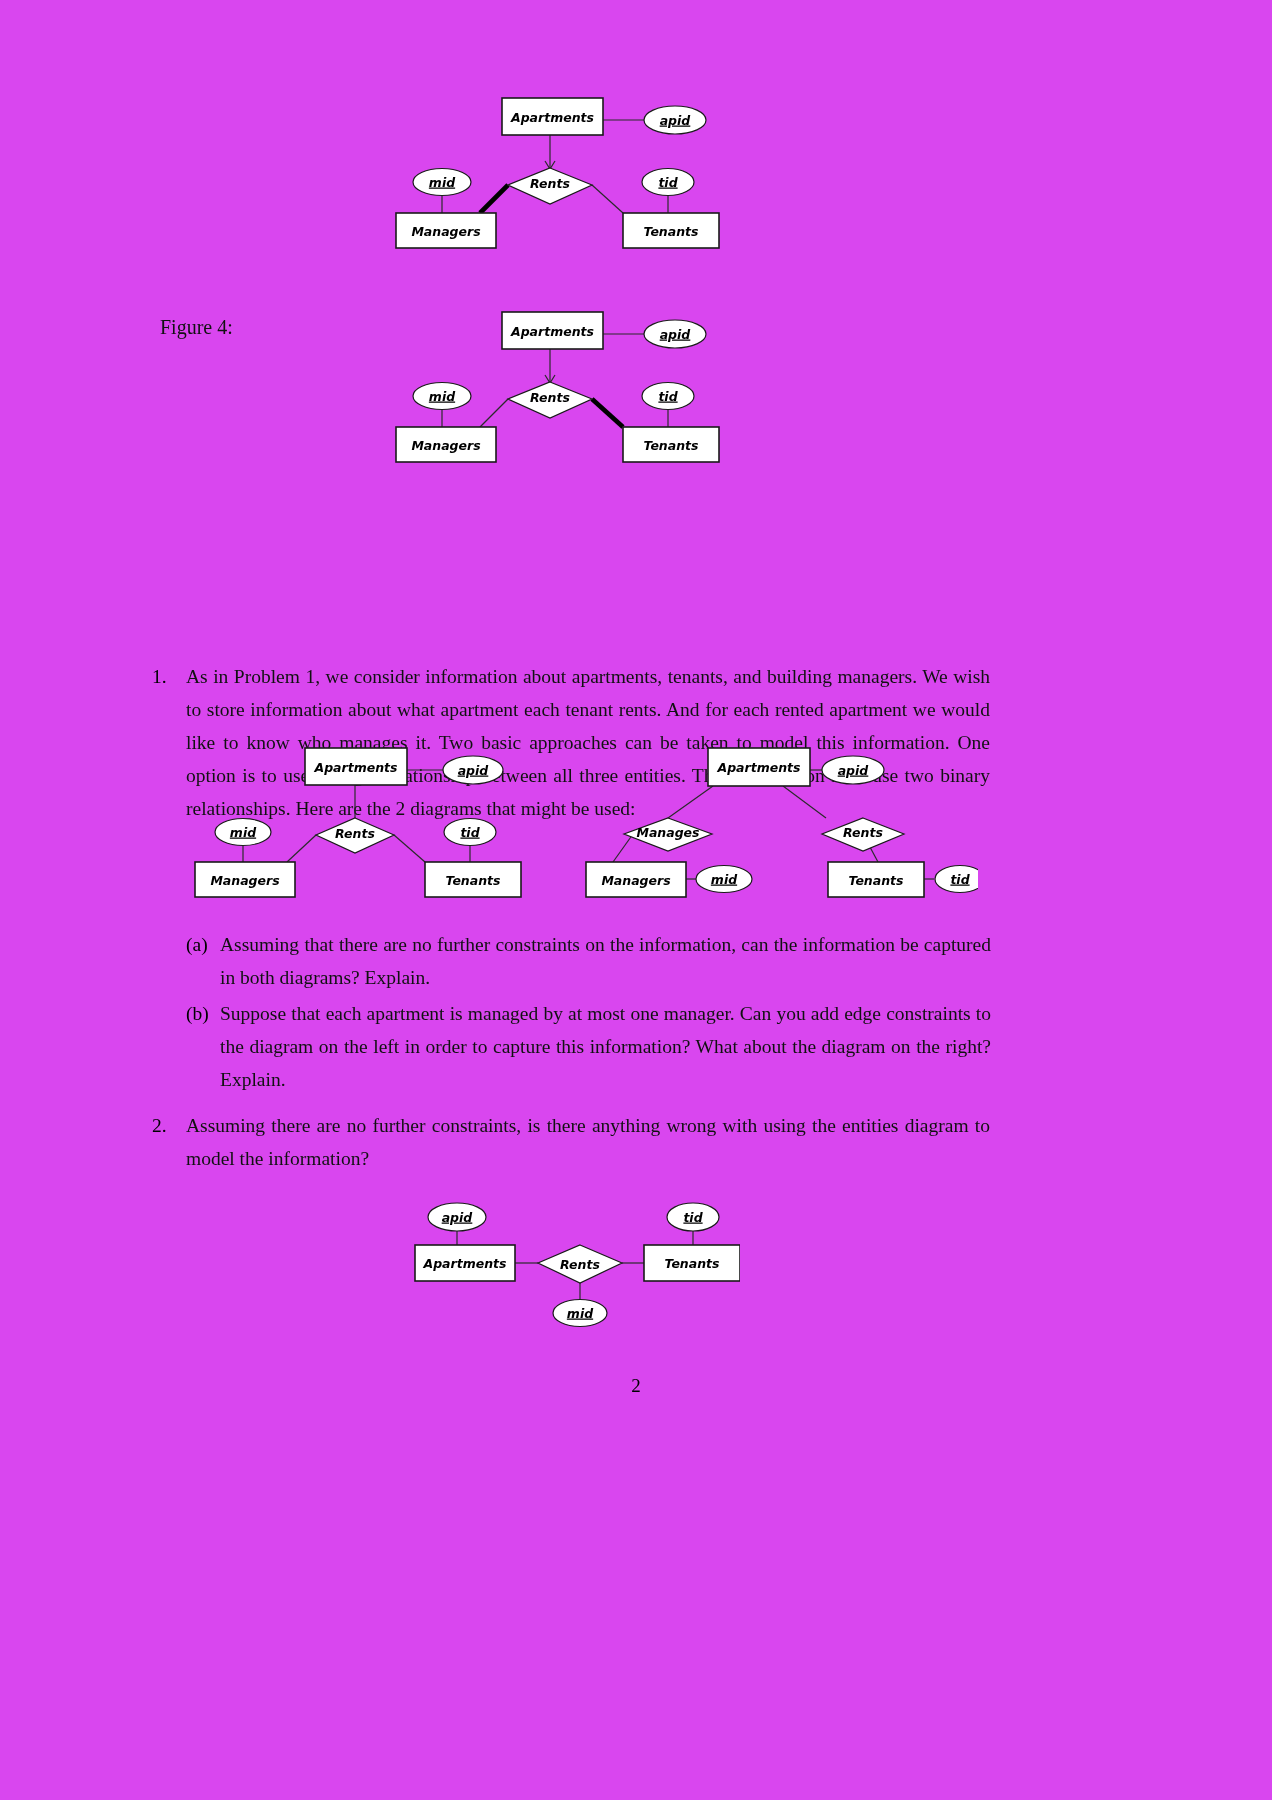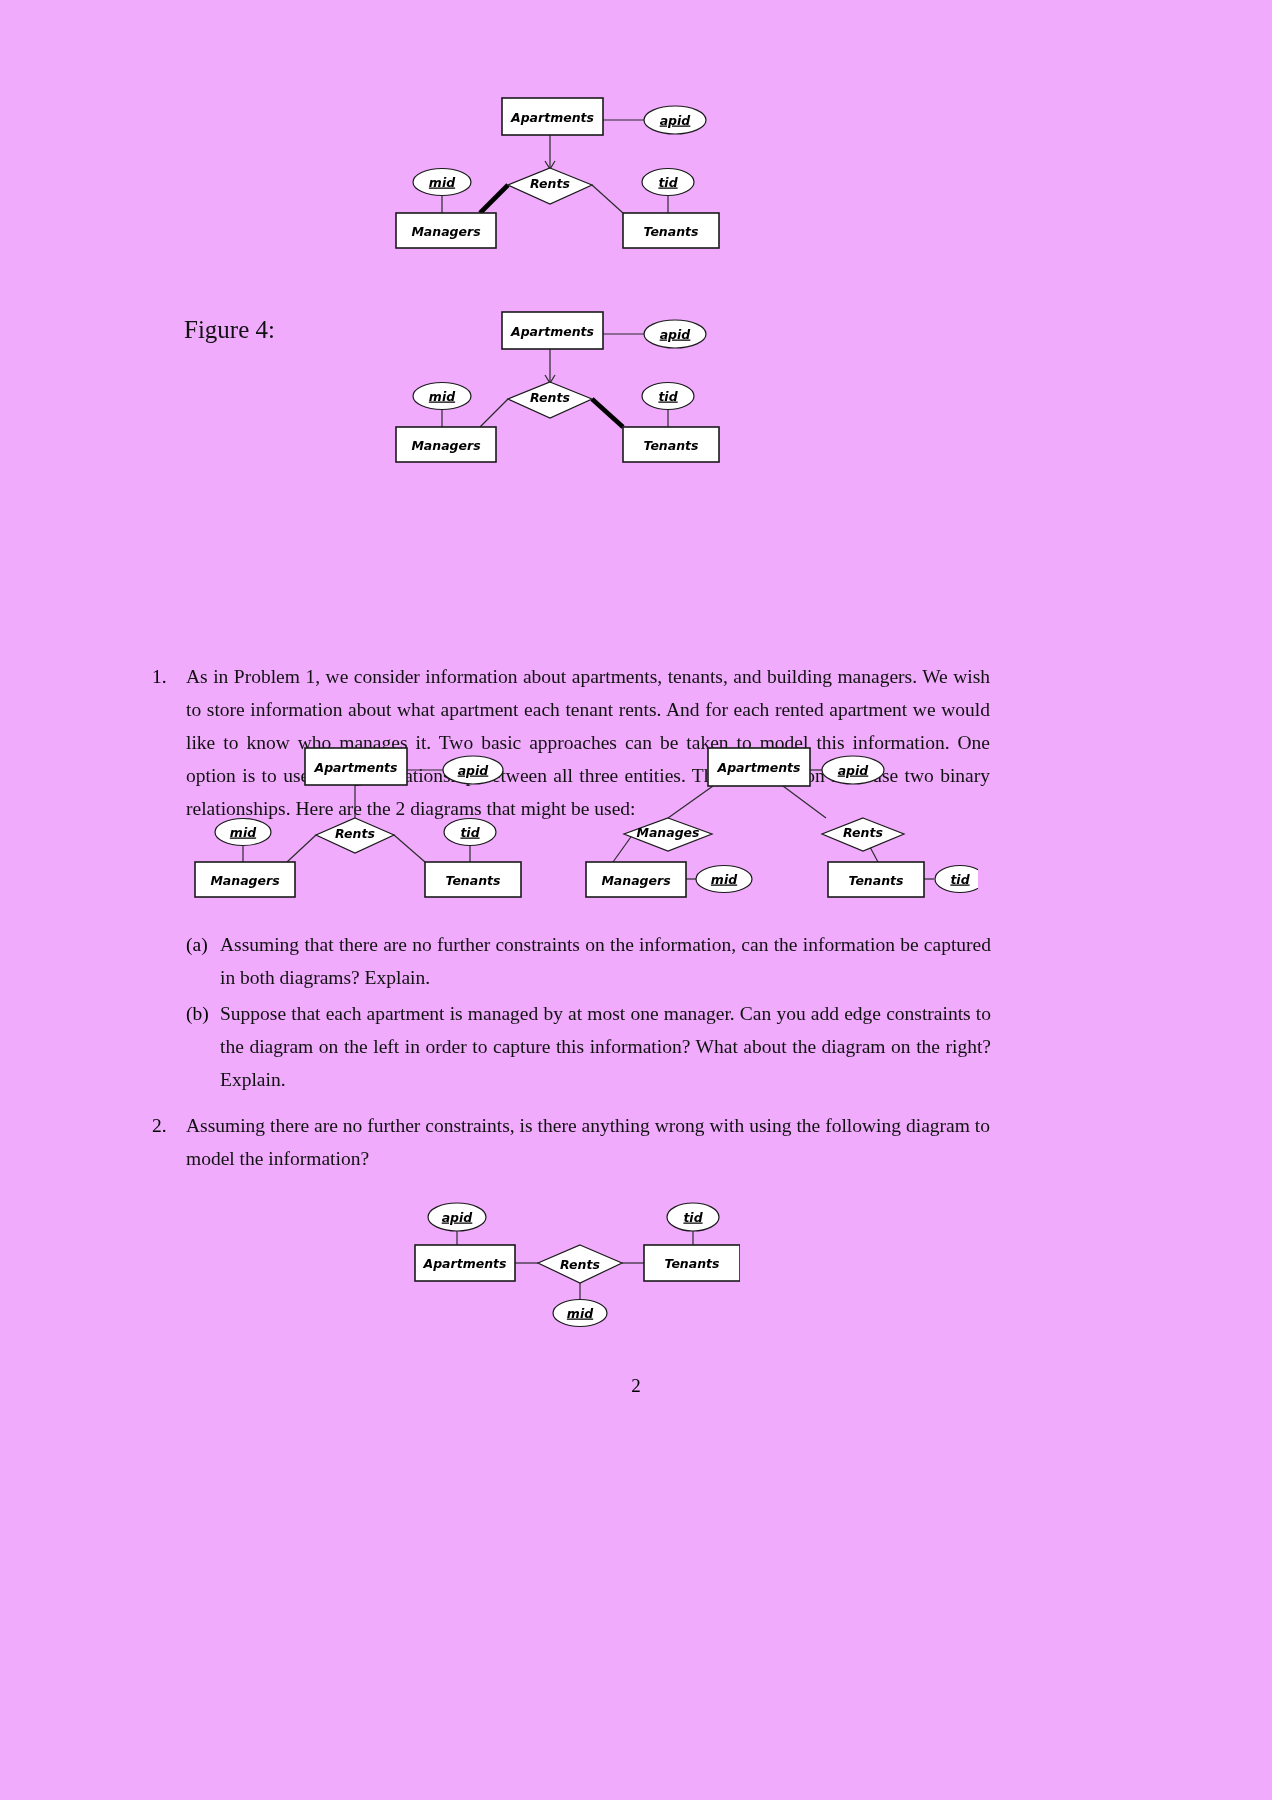--- a/index.html
+++ b/index.html
@@ -4,38 +4,37 @@
 <style>
   html, body {
     margin: 0;
     padding: 0;
     background: #ffffff;
   }
   .page {
     position: relative;
     width: 1272px;
     height: 1800px;
-    background: #f0abfc;
+    background: #d946ef;
     font-family: "Liberation Serif", "DejaVu Serif", serif;
     color: #000000;
     overflow: hidden;
   }
 
   
   .body-text {
     font-size: 19.5px;
     line-height: 33px;
     text-align: justify;
     color: #111;
   }
   .fig-caption {
     position: absolute;
-    font-size: 25px;
+    font-size: 20px;
     color: #111;
-    margin-left: 24px;
   }
   h1.section-title {
     position: absolute;
     margin: 0;
     font-size: 31px;
     font-weight: bold;
     letter-spacing: 0.2px;
     color: #000;
   }
   .list-item {
@@ -278,21 +277,21 @@
     <div class="list-body body-text">Assuming that there are no further constraints on the information, can the information be captured in both diagrams? Explain.</div>
   </div>
 
   <div class="list-item" style="left:186px; top:997px; width:805px;">
     <div class="list-marker">(b)</div>
     <div class="list-body body-text">Suppose that each apartment is managed by at most one manager. Can you add edge constraints to the diagram on the left in order to capture this information? What about the diagram on the right? Explain.</div>
   </div>
 
   <div class="list-item" style="left:152px; top:1109px; width:838px;">
     <div class="list-marker">2.</div>
-    <div class="list-body body-text">Assuming there are no further constraints, is there anything wrong with using the following diagram to model the information?</div>
+    <div class="list-body body-text">Assuming there are no further constraints, is there anything wrong with using the entities diagram to model the information?</div>
   </div>
 
   <div class="er" style="left:410px; top:1195px; width:330px; height:150px;">
     <svg width="330" height="150" viewBox="0 0 330 150">
 
       <line class="edge" x1="47" y1="35" x2="47" y2="50"></line>
 
       <line class="edge" x1="283" y1="35" x2="283" y2="50"></line>
 
       <line class="edge" x1="105" y1="68" x2="128" y2="68"></line>

